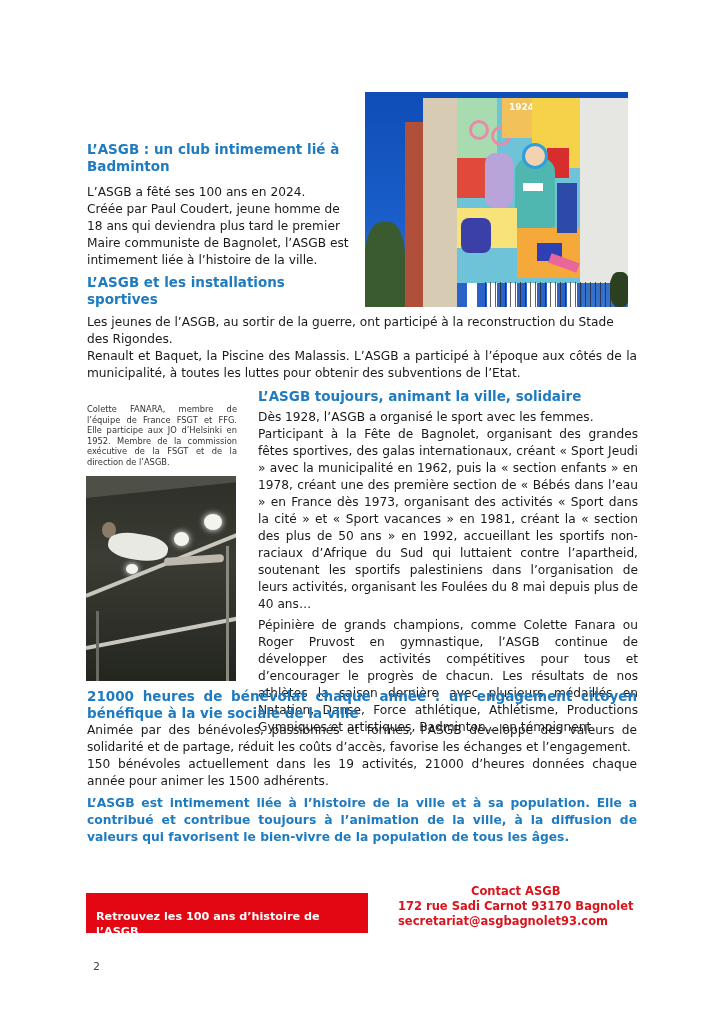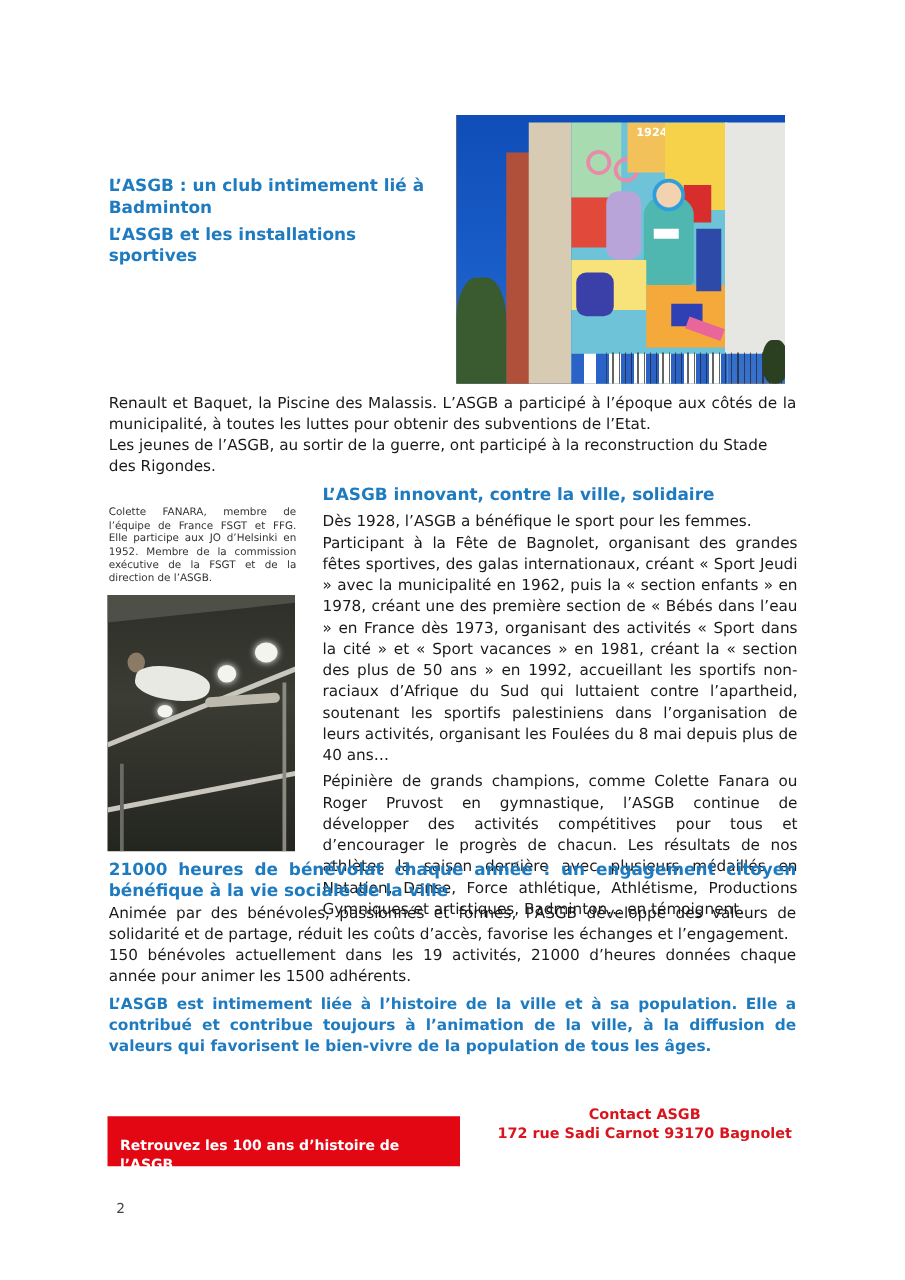--- a/index.html
+++ b/index.html
@@ -37,20 +37,24 @@
   .gym .legs { position:absolute; left:78px; top:80px; width:60px; height:8px; background:#bdb9ad; border-radius:4px; transform: rotate(-4deg); }
 </style>
 </head>
 <body>
 
 <div class="abs" style="left:87px; top:141px; width:265px;">
   <h2 class="h-blue">
     <span>L’ASGB : un club intimement lié à</span><br>
     <span>Badminton</span>
   </h2>
+  <p class="body-txt body-left" style="margin-top:9px;">
+    <span>L’ASGB a fêté ses 100 ans en 2024.</span><br>
+    <span>Créée par Paul Coudert, jeune homme de 18 ans qui deviendra plus tard le premier Maire communiste de Bagnolet, l’ASGB est intimement liée à l’histoire de la ville.</span>
+  </p>
   <h2 class="h-blue" style="margin-top:5px;">L’ASGB et les installations sportives</h2>
 </div>
 
 <div class="abs mural" style="left:365px; top:92px; width:263px; height:215px;" role="img" aria-label="Fresque murale colorée sur un immeuble de Bagnolet célébrant le sport">
   <div class="sky"></div>
   <div class="brick"></div>
   <div class="bldg"></div>
   <div class="wall">
     <div class="blk" style="left:0;top:0;width:40px;height:60px;background:#a8dbb0;"></div>
     <div class="blk" style="left:12px;top:22px;width:14px;height:14px;border:3px solid #e98aa8;border-radius:50%;"></div>
@@ -72,22 +76,22 @@
     <div class="blk" style="left:100px;top:85px;width:20px;height:50px;background:#2d4aa8;"></div>
     <div class="blk" style="left:0;top:185px;width:125px;height:25px;background:repeating-linear-gradient(90deg,#2a62c8 0 10px,#ffffff 10px 20px);"></div>
   </div>
   <div class="wall2"></div>
   <div class="tree"></div>
   <div class="gate"></div>
   <div class="bush"></div>
 </div>
 
 <div class="abs" style="left:87px; top:314px; width:550px;">
+  <p class="body-txt body-left">Les jeunes de l’ASGB, au sortir de la guerre, ont participé à la reconstruction du Stade des Rigondes.</p>
   <p class="body-txt">Renault et Baquet, la Piscine des Malassis. L’ASGB a participé à l’époque aux côtés de la municipalité, à toutes les luttes pour obtenir des subventions de l’Etat.</p>
-  <p class="body-txt body-left">Les jeunes de l’ASGB, au sortir de la guerre, ont participé à la reconstruction du Stade des Rigondes.</p>
 </div>
 
 <div class="abs" style="left:87px; top:404px; width:150px;">
   <p class="caption">Colette FANARA, membre de l’équipe de France FSGT et FFG. Elle participe aux JO d’Helsinki en 1952. Membre de la commission exécutive de la FSGT et de la direction de l’ASGB.</p>
 </div>
 
 <div class="abs gym" style="left:86px; top:476px; width:150px; height:205px;" role="img" aria-label="Photo noir et blanc d’une gymnaste aux barres asymétriques">
   <div class="ceiling"></div>
   <div class="light" style="left:118px; top:38px;"></div>
   <div class="light" style="left:88px; top:56px; width:15px; height:14px;"></div>
@@ -95,23 +99,23 @@
   <div class="bar" style="left:0; top:118px; width:170px; transform:rotate(-22deg);"></div>
   <div class="bar" style="left:0; top:170px; width:160px; transform:rotate(-11deg);"></div>
   <div class="blk" style="left:140px; top:70px; width:3px; height:135px; background:#8b8a80;"></div>
   <div class="blk" style="left:10px; top:135px; width:3px; height:70px; background:#6b6a62;"></div>
   <div class="head"></div>
   <div class="body"></div>
   <div class="legs"></div>
 </div>
 
 <div class="abs" style="left:258px; top:388px; width:380px;">
-  <h2 class="h-blue">L’ASGB innovant, contre la ville, solidaire</h2>
+  <h2 class="h-blue">L’ASGB toujours, animant la ville, solidaire</h2>
   <p class="body-txt" style="margin-top:4px;">
-    <span>Dès 1928, l’ASGB a bénéfique le sport pour les femmes.</span><br>
+    <span>Dès 1928, l’ASGB a organisé le sport avec les femmes.</span><br>
     <span>Participant à la Fête de Bagnolet, organisant des grandes fêtes sportives, des galas internationaux, créant « Sport Jeudi » avec la municipalité en 1962, puis la « section enfants » en 1978, créant une des première section de « Bébés dans l’eau » en France dès 1973, organisant des activités « Sport dans la cité » et « Sport vacances » en 1981, créant la « section des plus de 50 ans » en 1992, accueillant les sportifs non-raciaux d’Afrique du Sud qui luttaient contre l’apartheid, soutenant les sportifs palestiniens dans l’organisation de leurs activités, organisant les Foulées du 8 mai depuis plus de 40 ans…</span>
   </p>
   <p class="body-txt" style="margin-top:4px;">Pépinière de grands champions, comme Colette Fanara ou Roger Pruvost en gymnastique, l’ASGB continue de développer des activités compétitives pour tous et d’encourager le progrès de chacun. Les résultats de nos athlètes la saison dernière avec plusieurs médaillés en Natation, Danse, Force athlétique, Athlétisme, Productions Gymniques et artistiques, Badminton… en témoignent.</p>
 </div>
 
 <div class="abs" style="left:87px; top:688px; width:550px;">
   <h2 class="h-blue" style="text-align:justify;">21000 heures de bénévolat chaque année : un engagement citoyen bénéfique à la vie sociale de la ville</h2>
   <p class="body-txt">Animée par des bénévoles, passionnés et formés, l’ASGB développe des valeurs de solidarité et de partage, réduit les coûts d’accès, favorise les échanges et l’engagement.</p>
   <p class="body-txt">150 bénévoles actuellement dans les 19 activités, 21000 d’heures données chaque année pour animer les 1500 adhérents.</p>
 </div>
@@ -121,15 +125,16 @@
 </div>
 
 <div class="abs red-box" style="left:86px; top:893px; width:282px; height:40px;">
   <div>Retrouvez les 100 ans d’histoire de l’ASGB</div>
   <div>https://youtu.be/ZjZbJv_O5xM</div>
 </div>
 
 <div class="abs contact" style="left:398px; top:884px; width:240px;">
   <div style="padding-left:73px;">Contact ASGB</div>
   <div>172 rue Sadi Carnot 93170 Bagnolet</div>
+  <div>secretariat@asgbagnolet93.com</div>
 </div>
 
 <div class="abs" style="left:93px; top:960px; font-size:11px; color:#444;">2</div>
 
 </body></html>

